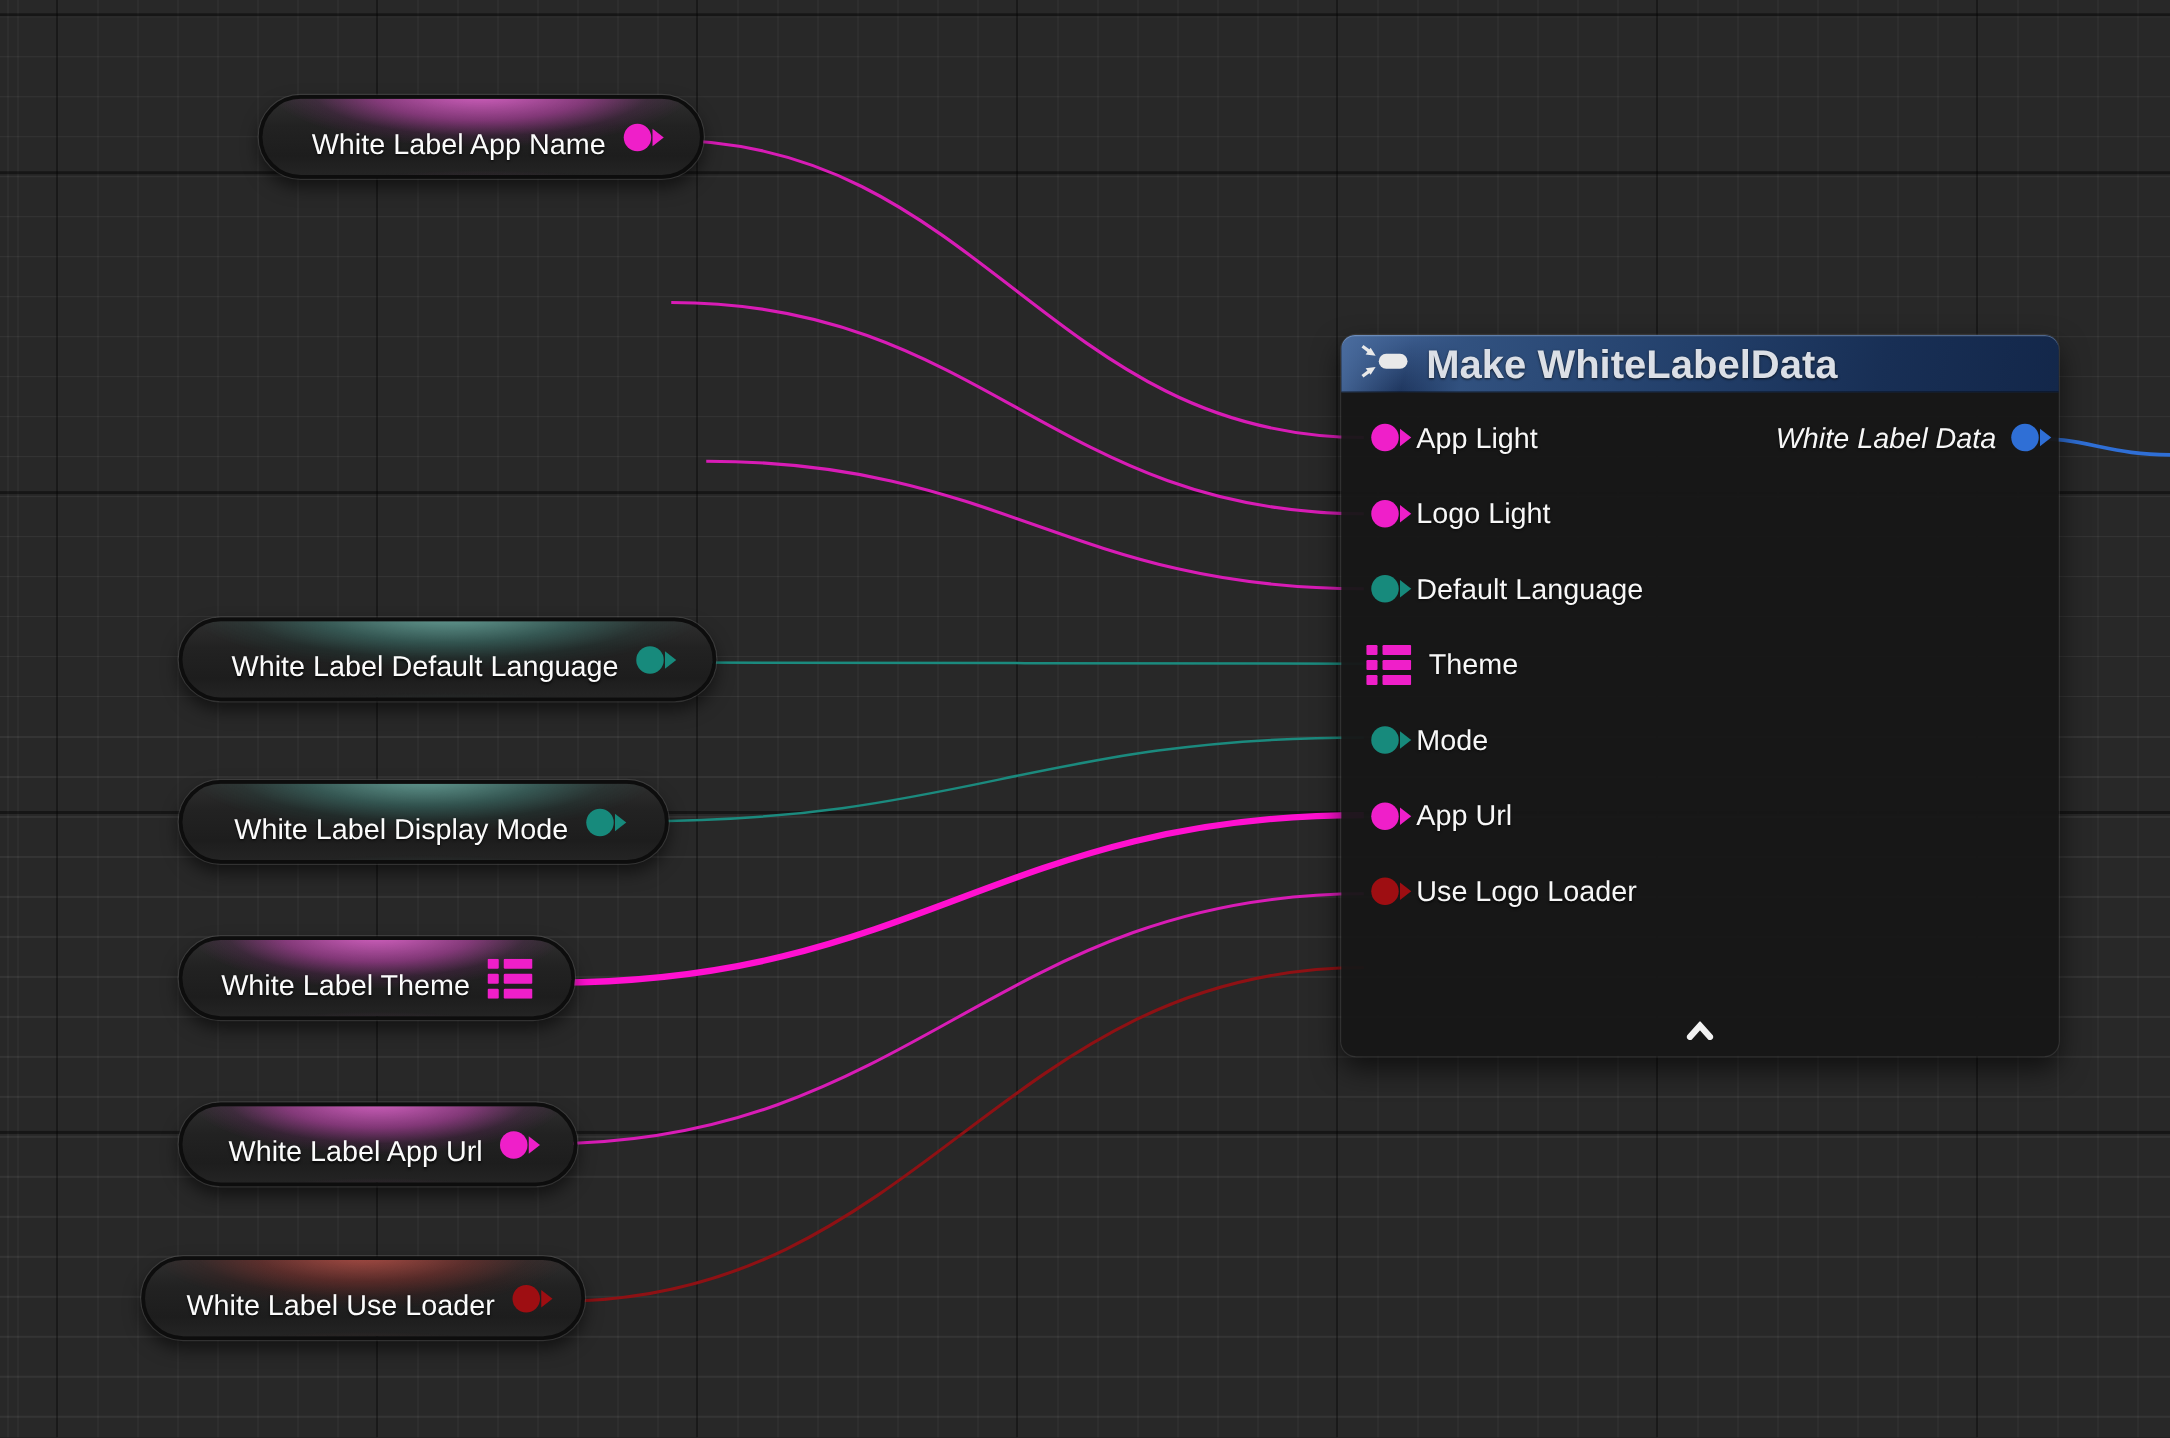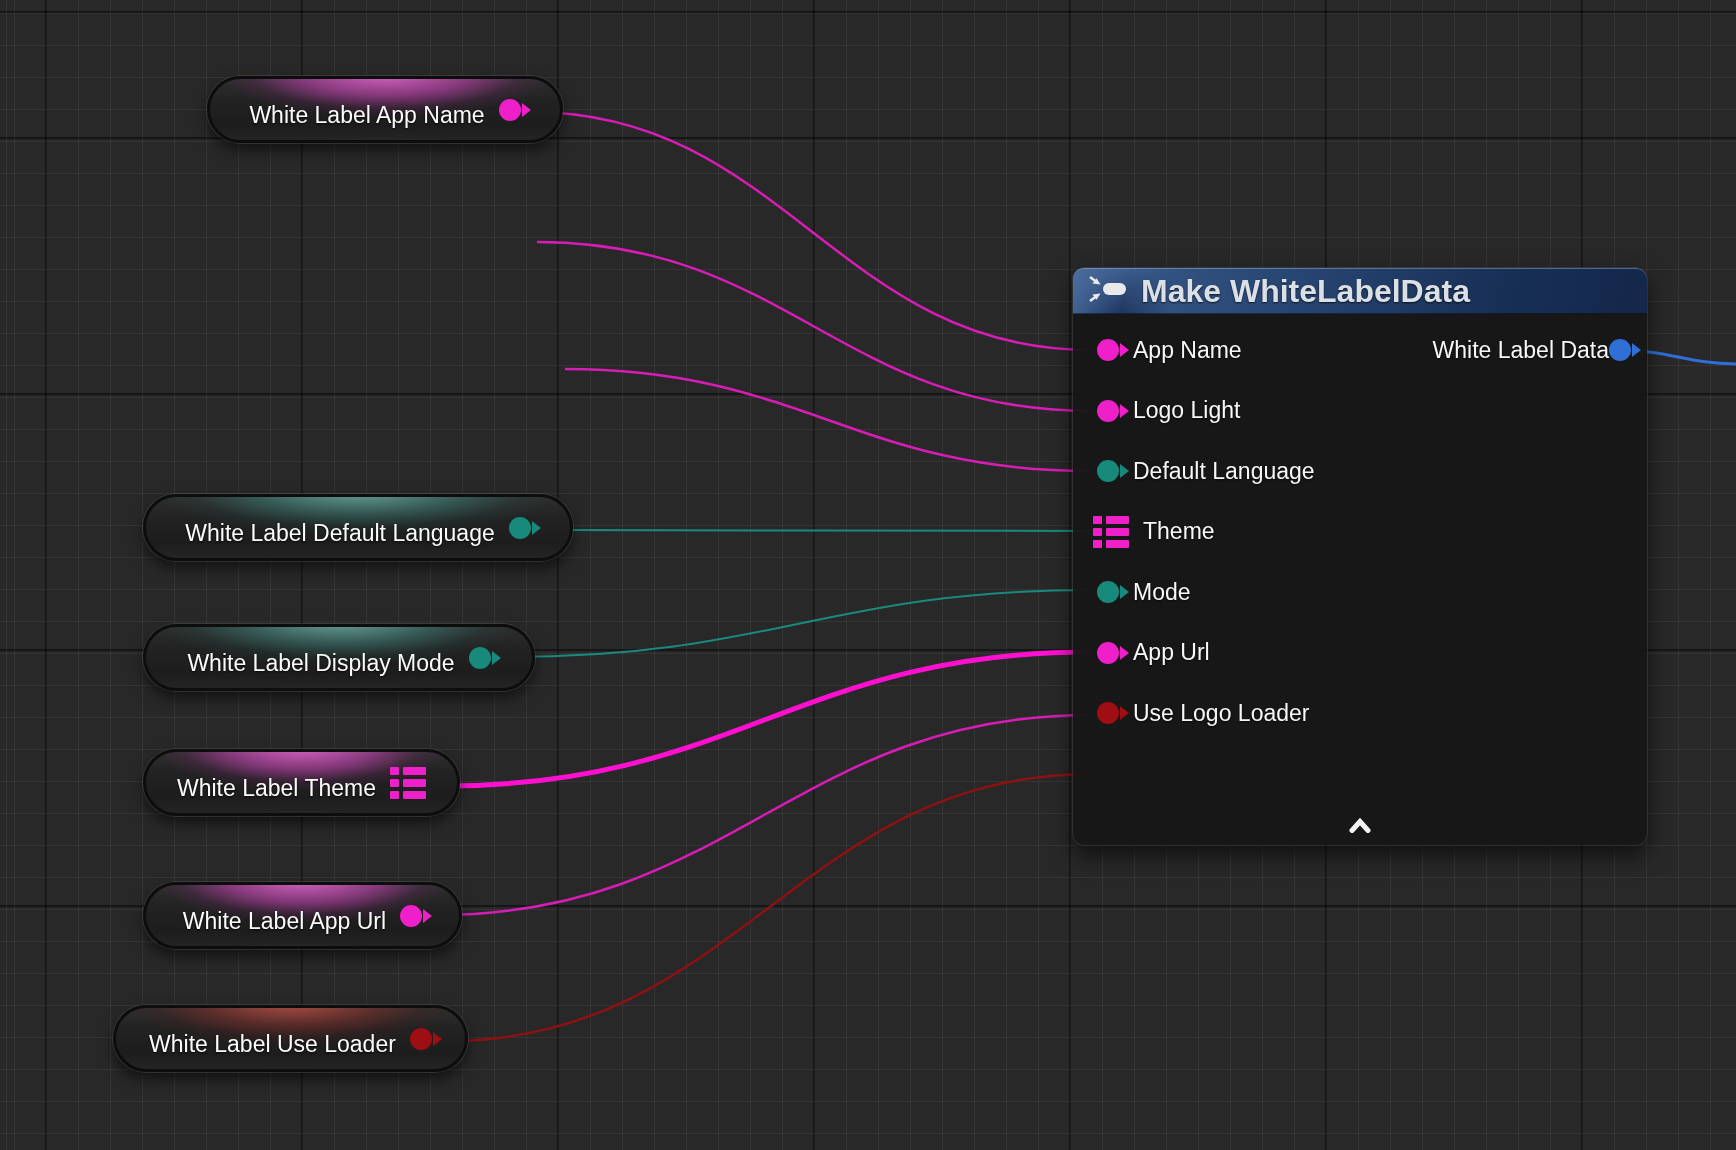--- a/index.html
+++ b/index.html
@@ -70,21 +70,21 @@
     height:46px;border-radius:11px 11px 0 0;
     display:flex;align-items:center;gap:12px;padding:0 14px;
     background:linear-gradient(104deg,#4a6c9e 0%,#35558322 10%,#31517f 18%,#23406b 48%,#182f55 75%,#13274a 100%),linear-gradient(180deg,#3c5d8f,#1b3158);
     box-shadow:inset 0 1px 0 rgba(170,198,235,0.40), inset 0 -1px 0 rgba(0,0,0,0.45);
   }
   .make-title{color:#dbdfe6;font-size:32px;font-weight:bold;text-shadow:0 1px 2px rgba(0,0,0,0.7);white-space:nowrap;}
   .make-icon{display:block;flex:0 0 auto;}
   .make-rows{position:relative;padding-top:6px;}
   .mrow{height:60.5px;display:flex;align-items:center;gap:14px;padding-left:24px;}
   .plabel{color:#f7f7f7;font-size:23px;white-space:nowrap;text-shadow:0 1px 2px rgba(0,0,0,0.7);}
-  .mrow-out{position:absolute;top:6px;right:16px;height:60.5px;display:flex;align-items:center;}
+  .mrow-out{position:absolute;top:6px;right:16px;height:60.5px;display:flex;align-items:center;gap:12px;font-style:italic;}
   .make-footer{position:absolute;bottom:4px;left:0;right:0;display:flex;justify-content:center;padding:4px 0;}
 </style>
 </head>
 <body>
 
 <div class="canvas">
 
   <svg class="wire-layer" xmlns="http://www.w3.org/2000/svg">
       <path d="M 531 112 C 783 112, 839 350, 1091 350" stroke="var(--wire-pink)" stroke-width="2.5" fill="none"></path>
       <path d="M 537 242 C 786.3 242, 841.7 411, 1091 411" stroke="var(--wire-pink)" stroke-width="2.5" fill="none"></path>
@@ -154,21 +154,21 @@
             <rect x="16" y="9" width="23" height="12" rx="6"></rect>
           </g>
         </svg>
       </span>
       <span class="make-title">Make WhiteLabelData</span>
     </div>
 
     <div class="make-rows">
       <div class="mrow">
         <span class="pin t-pink"></span>
-        <span class="plabel">App Name</span>
+        <span class="plabel">App Light</span>
       </div>
       <div class="mrow">
         <span class="pin t-pink"></span>
         <span class="plabel">Logo Light</span>
       </div>
       <div class="mrow">
         <span class="pin t-teal"></span>
         <span class="plabel">Default Language</span>
       </div>
       <div class="mrow" style="padding-left:20px">

